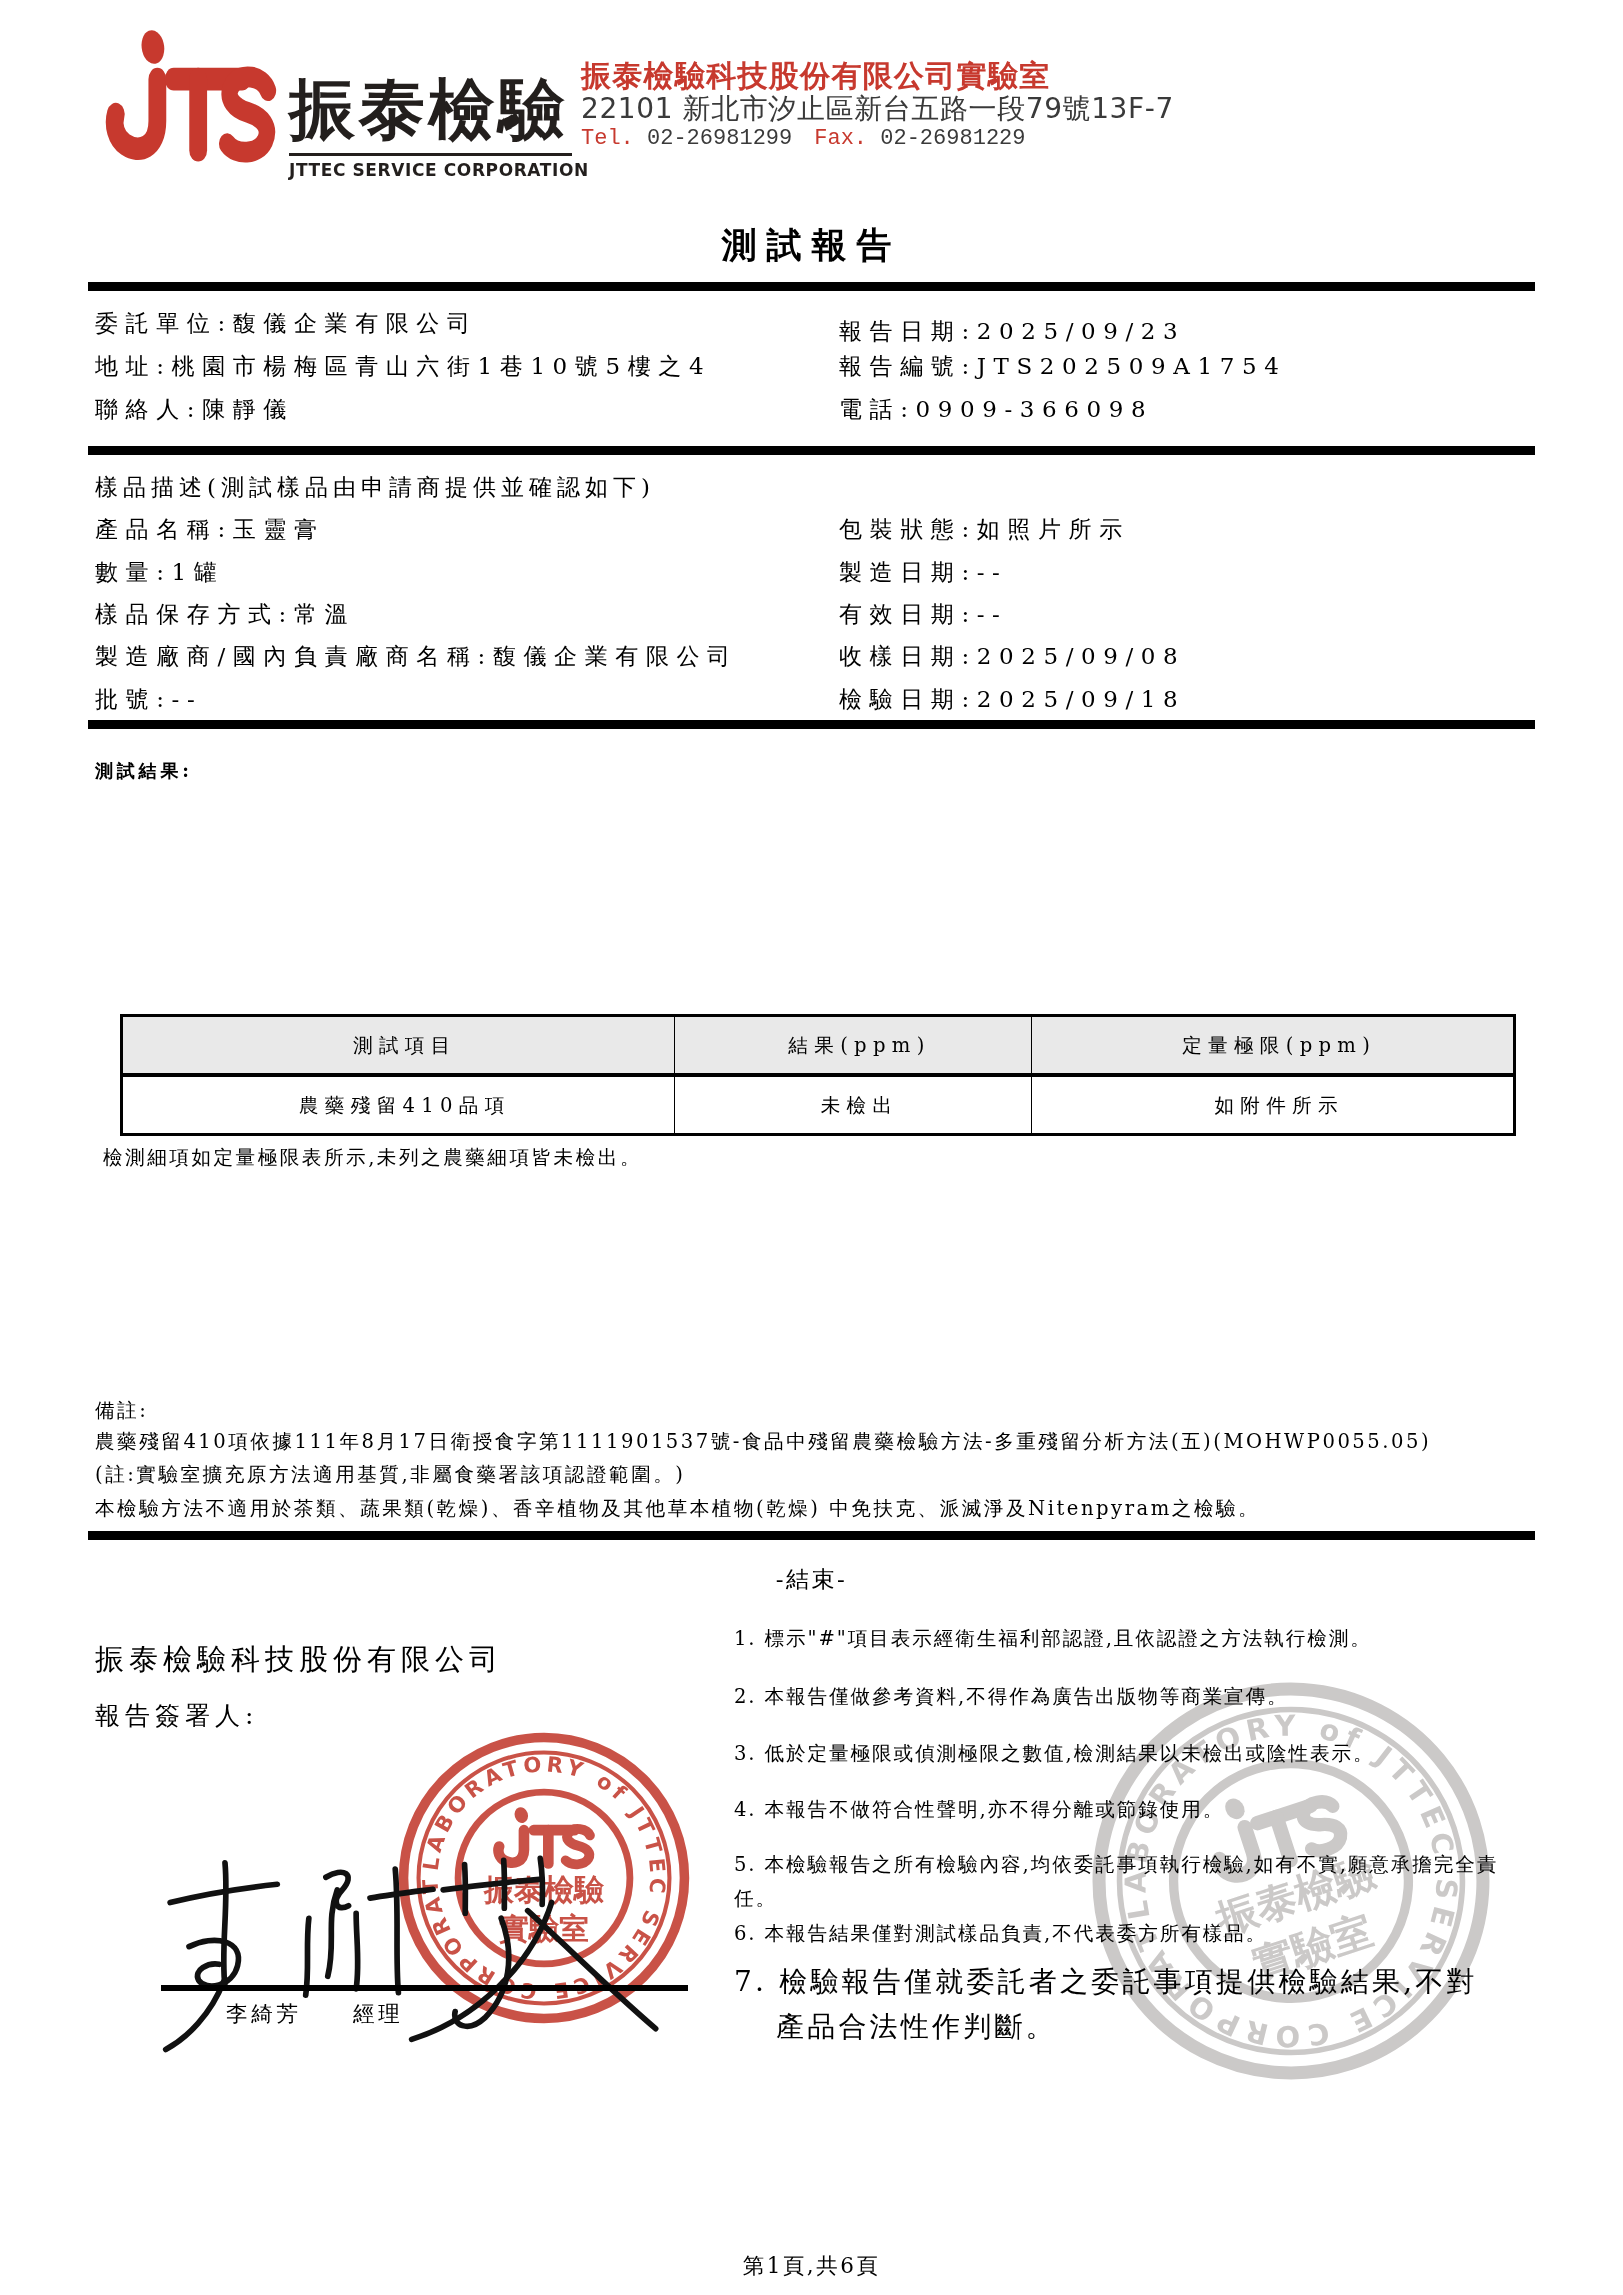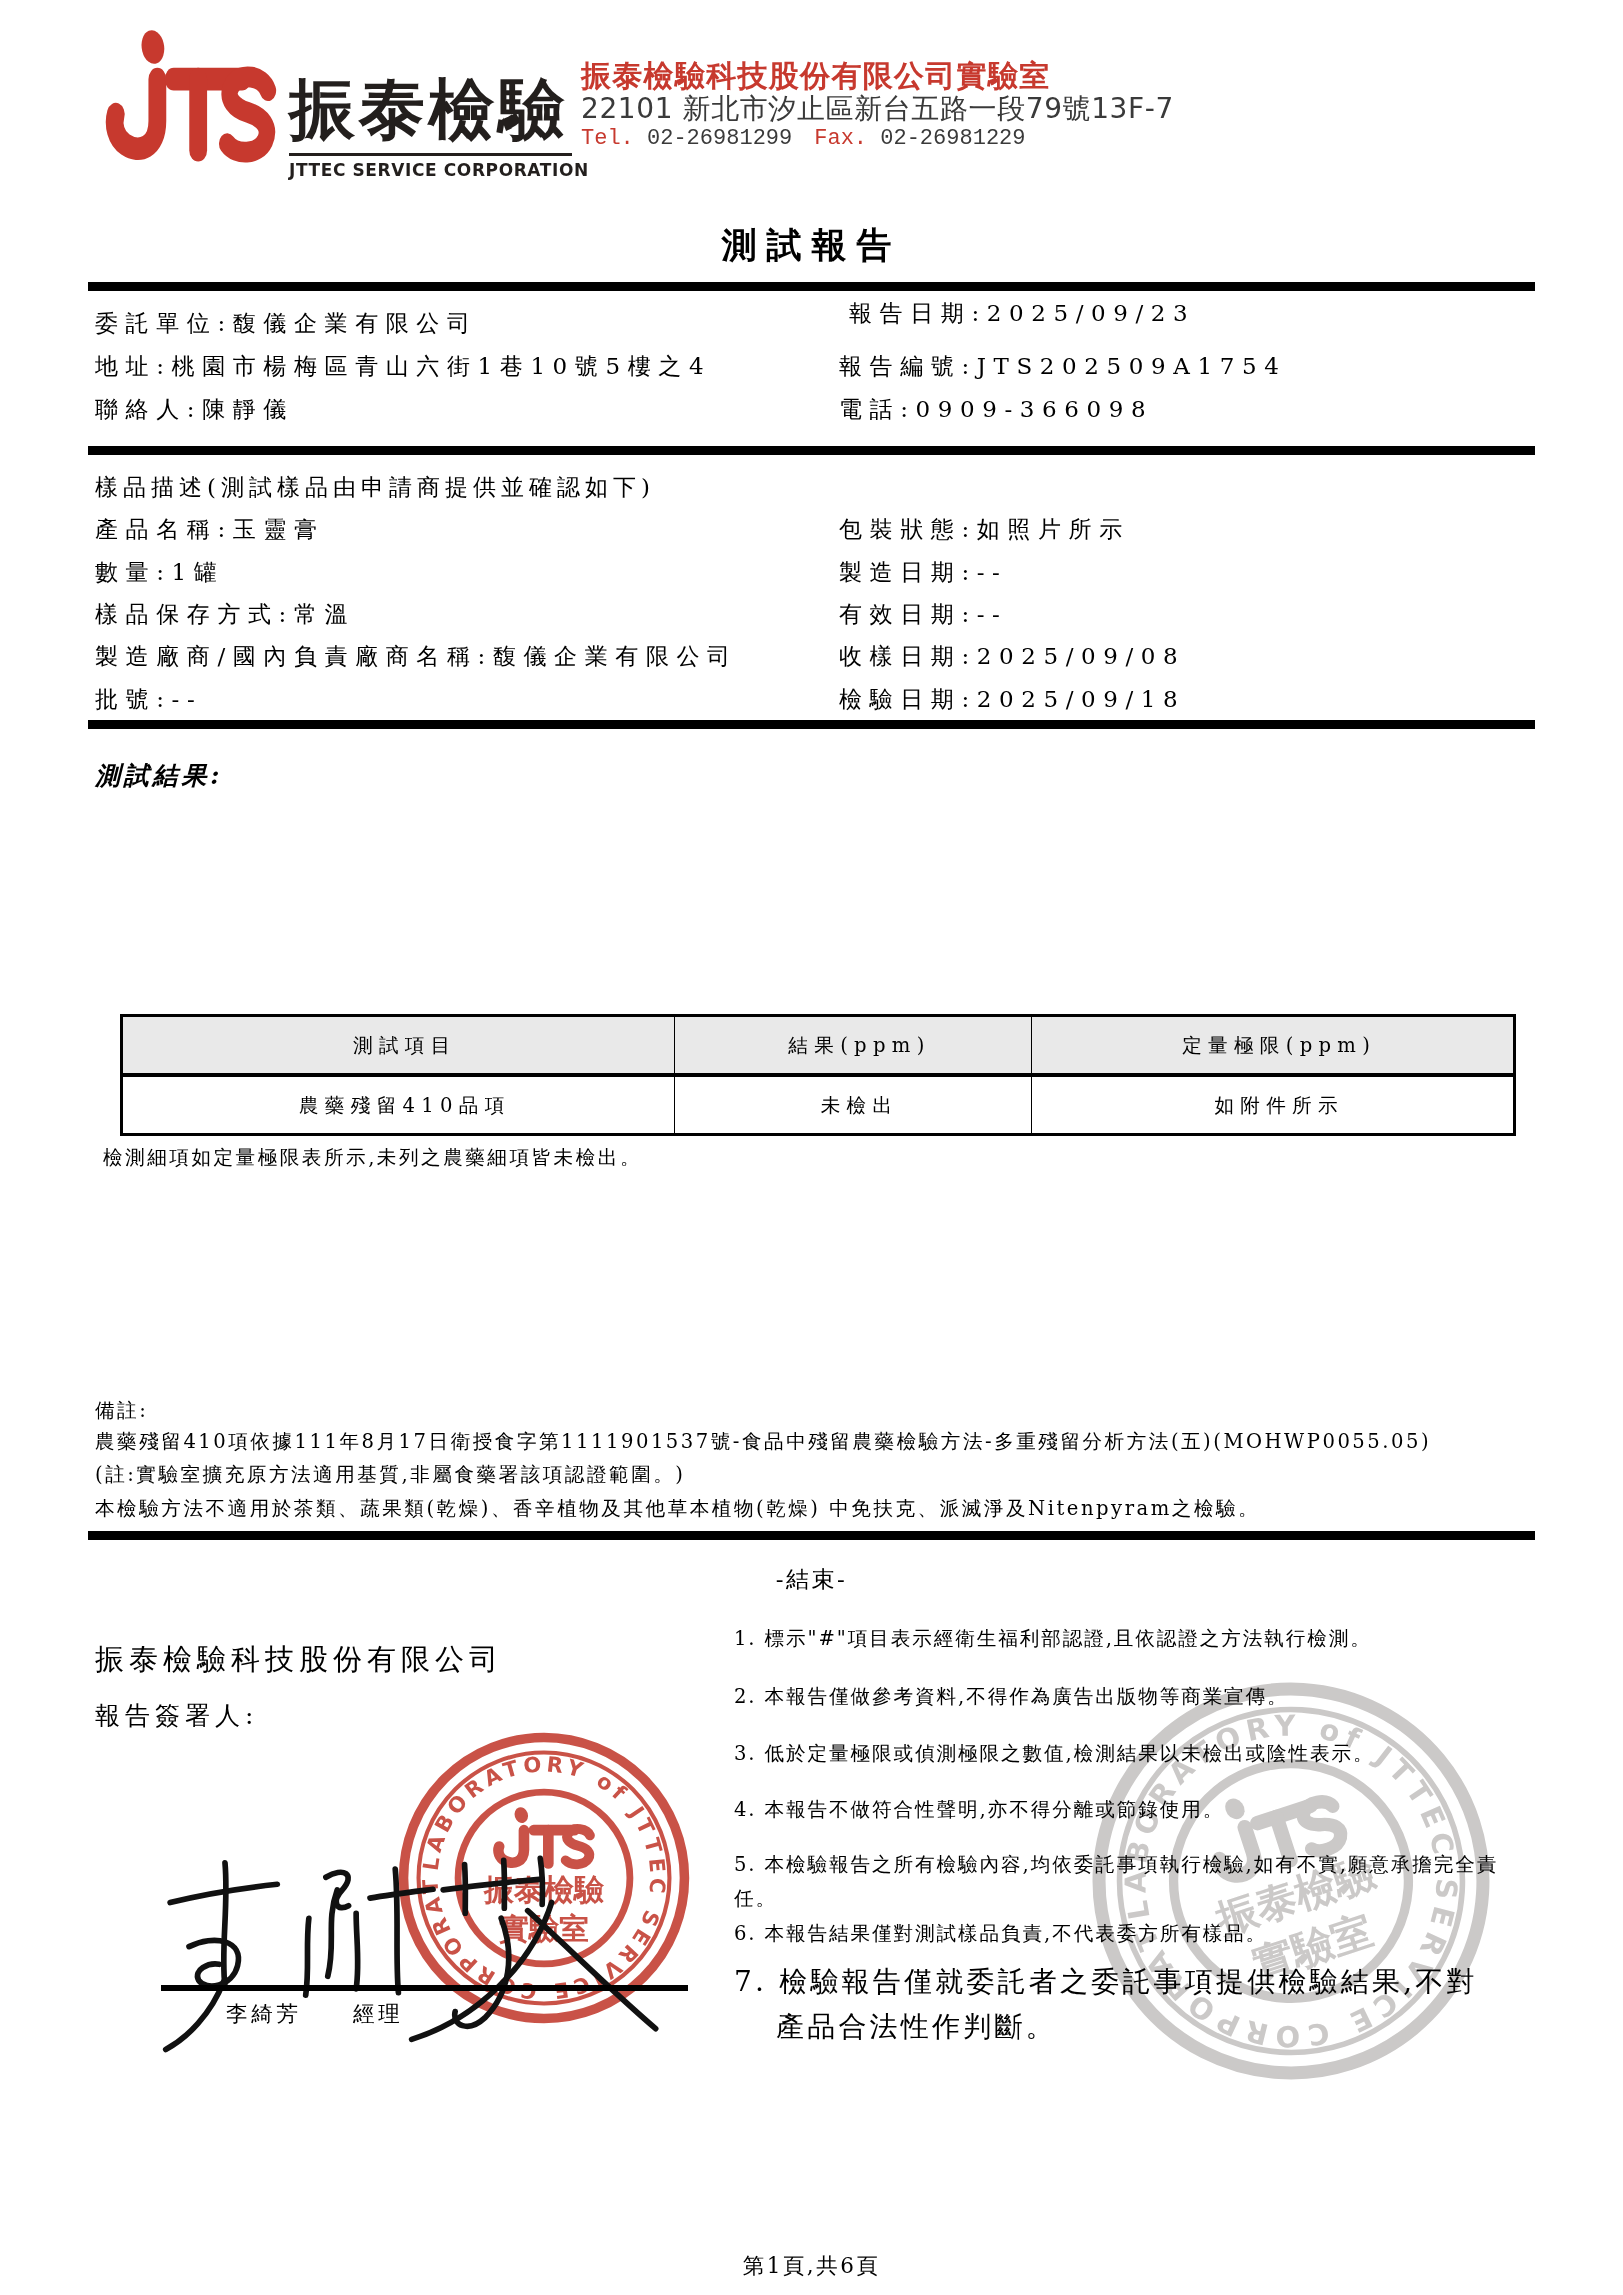--- a/index.html
+++ b/index.html
@@ -13,21 +13,21 @@
   .hdr-red{font-family:"DejaVu Sans", sans-serif;font-weight:bold;font-size:30px;color:#c7392e;letter-spacing:1.3px;}
   .hdr-addr{font-family:"DejaVu Sans", sans-serif;font-size:28px;color:#3a3a3a;letter-spacing:0.6px;}
   .hdr-tel{font-family:Liberation Mono, monospace;font-size:22px;color:#3a3a3a;}
   .hdr-tel .rlab{color:#c7392e;}
   
   .doc-title{font-size:35px;font-weight:bold;letter-spacing:10px;}
   .rule{position:absolute;left:88px;width:1447px;height:8.8px;background:#000;}
   
   .row-text{font-size:23px;letter-spacing:7.6px;white-space:nowrap;}
   .sec-head{font-size:23px;letter-spacing:5px;white-space:nowrap;}
-  .results-head{font-size:25px;font-weight:bold;letter-spacing:3.8px;font-style:italic;}
+  .results-head{font-size:18px;font-weight:bold;letter-spacing:3.8px;}
   
   .rtable{position:absolute;left:120px;top:1014px;width:1396px;border:3.2px solid #000;box-sizing:border-box;}
   .rtable .trow{display:flex;}
   .rtable .thead{background:#e9e9e9;border-bottom:4.4px solid #000;}
   .rtable .cell{box-sizing:border-box;display:flex;align-items:center;justify-content:center;
                 font-size:19.6px;letter-spacing:6.3px;height:56px;padding-left:13px;}
   .rtable .tdata .cell{height:56px;}
   .rtable .c1{width:551px;}
   .rtable .c2{width:358px;border-left:1.9px solid #000;}
   .rtable .c3{width:482px;border-left:1.9px solid #000;}
@@ -92,21 +92,21 @@
     <span>02-26981299</span>
     <span class="rlab" style="margin-left:8.8px;">Fax.</span>
     <span>02-26981229</span>
   </div>
 
   <div class="abs doc-title" style="left:0;top:222px;width:1623px;text-align:center;">測試報告</div>
 
   <div class="rule" style="top:282px;"></div>
 
   <div class="abs row-text" style="left:95px;top:308px;">委託單位:馥儀企業有限公司</div>
-  <div class="abs row-text" style="left:839px;top:298px;margin-left:10px;">報告日期:2025/09/23</div>
+  <div class="abs row-text" style="left:839px;top:316px;">報告日期:2025/09/23</div>
   <div class="abs row-text" style="left:95px;top:351px;">地址:桃園市楊梅區青山六街1巷10號5樓之4</div>
   <div class="abs row-text" style="left:839px;top:351px;">報告編號:JTS202509A1754</div>
   <div class="abs row-text" style="left:95px;top:394px;">聯絡人:陳靜儀</div>
   <div class="abs row-text" style="left:839px;top:394px;">電話:0909-366098</div>
 
   <div class="rule" style="top:446px;"></div>
 
   <div class="abs sec-head" style="left:95px;top:472px;">樣品描述(測試樣品由申請商提供並確認如下)</div>
   <div class="abs row-text" style="left:95px;top:514px;">產品名稱:玉靈膏</div>
   <div class="abs row-text" style="left:839px;top:514px;">包裝狀態:如照片所示</div>

